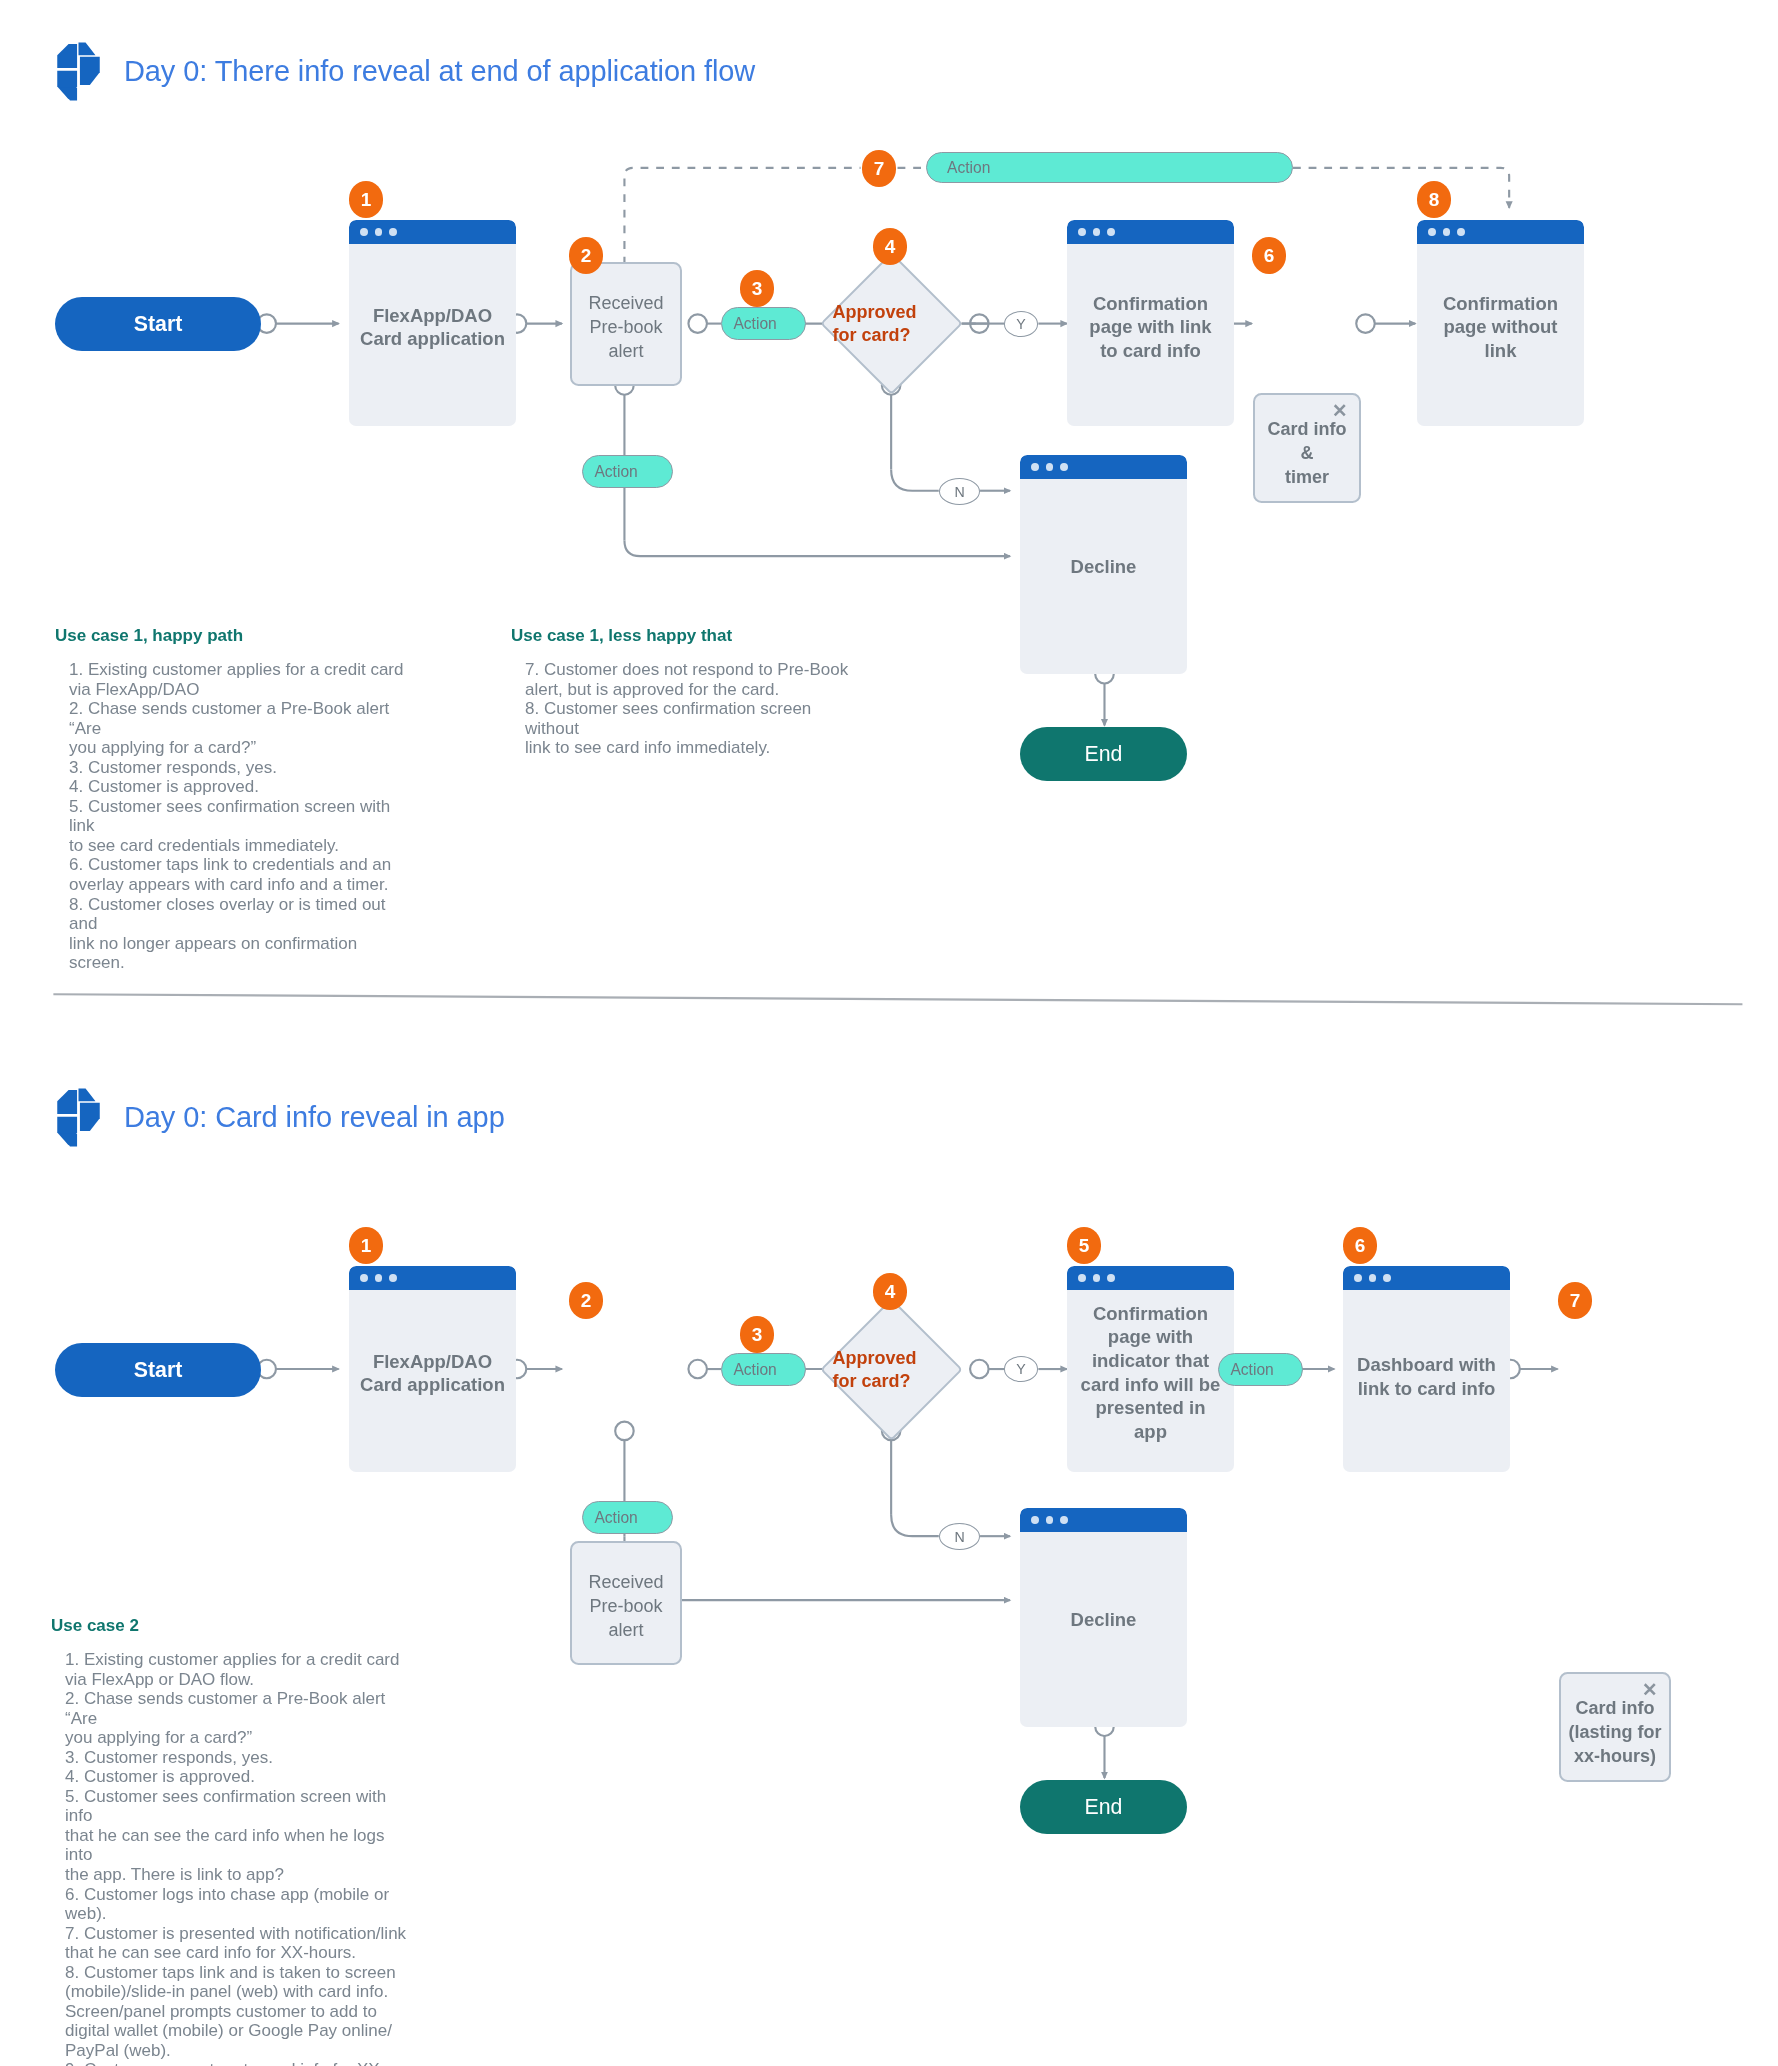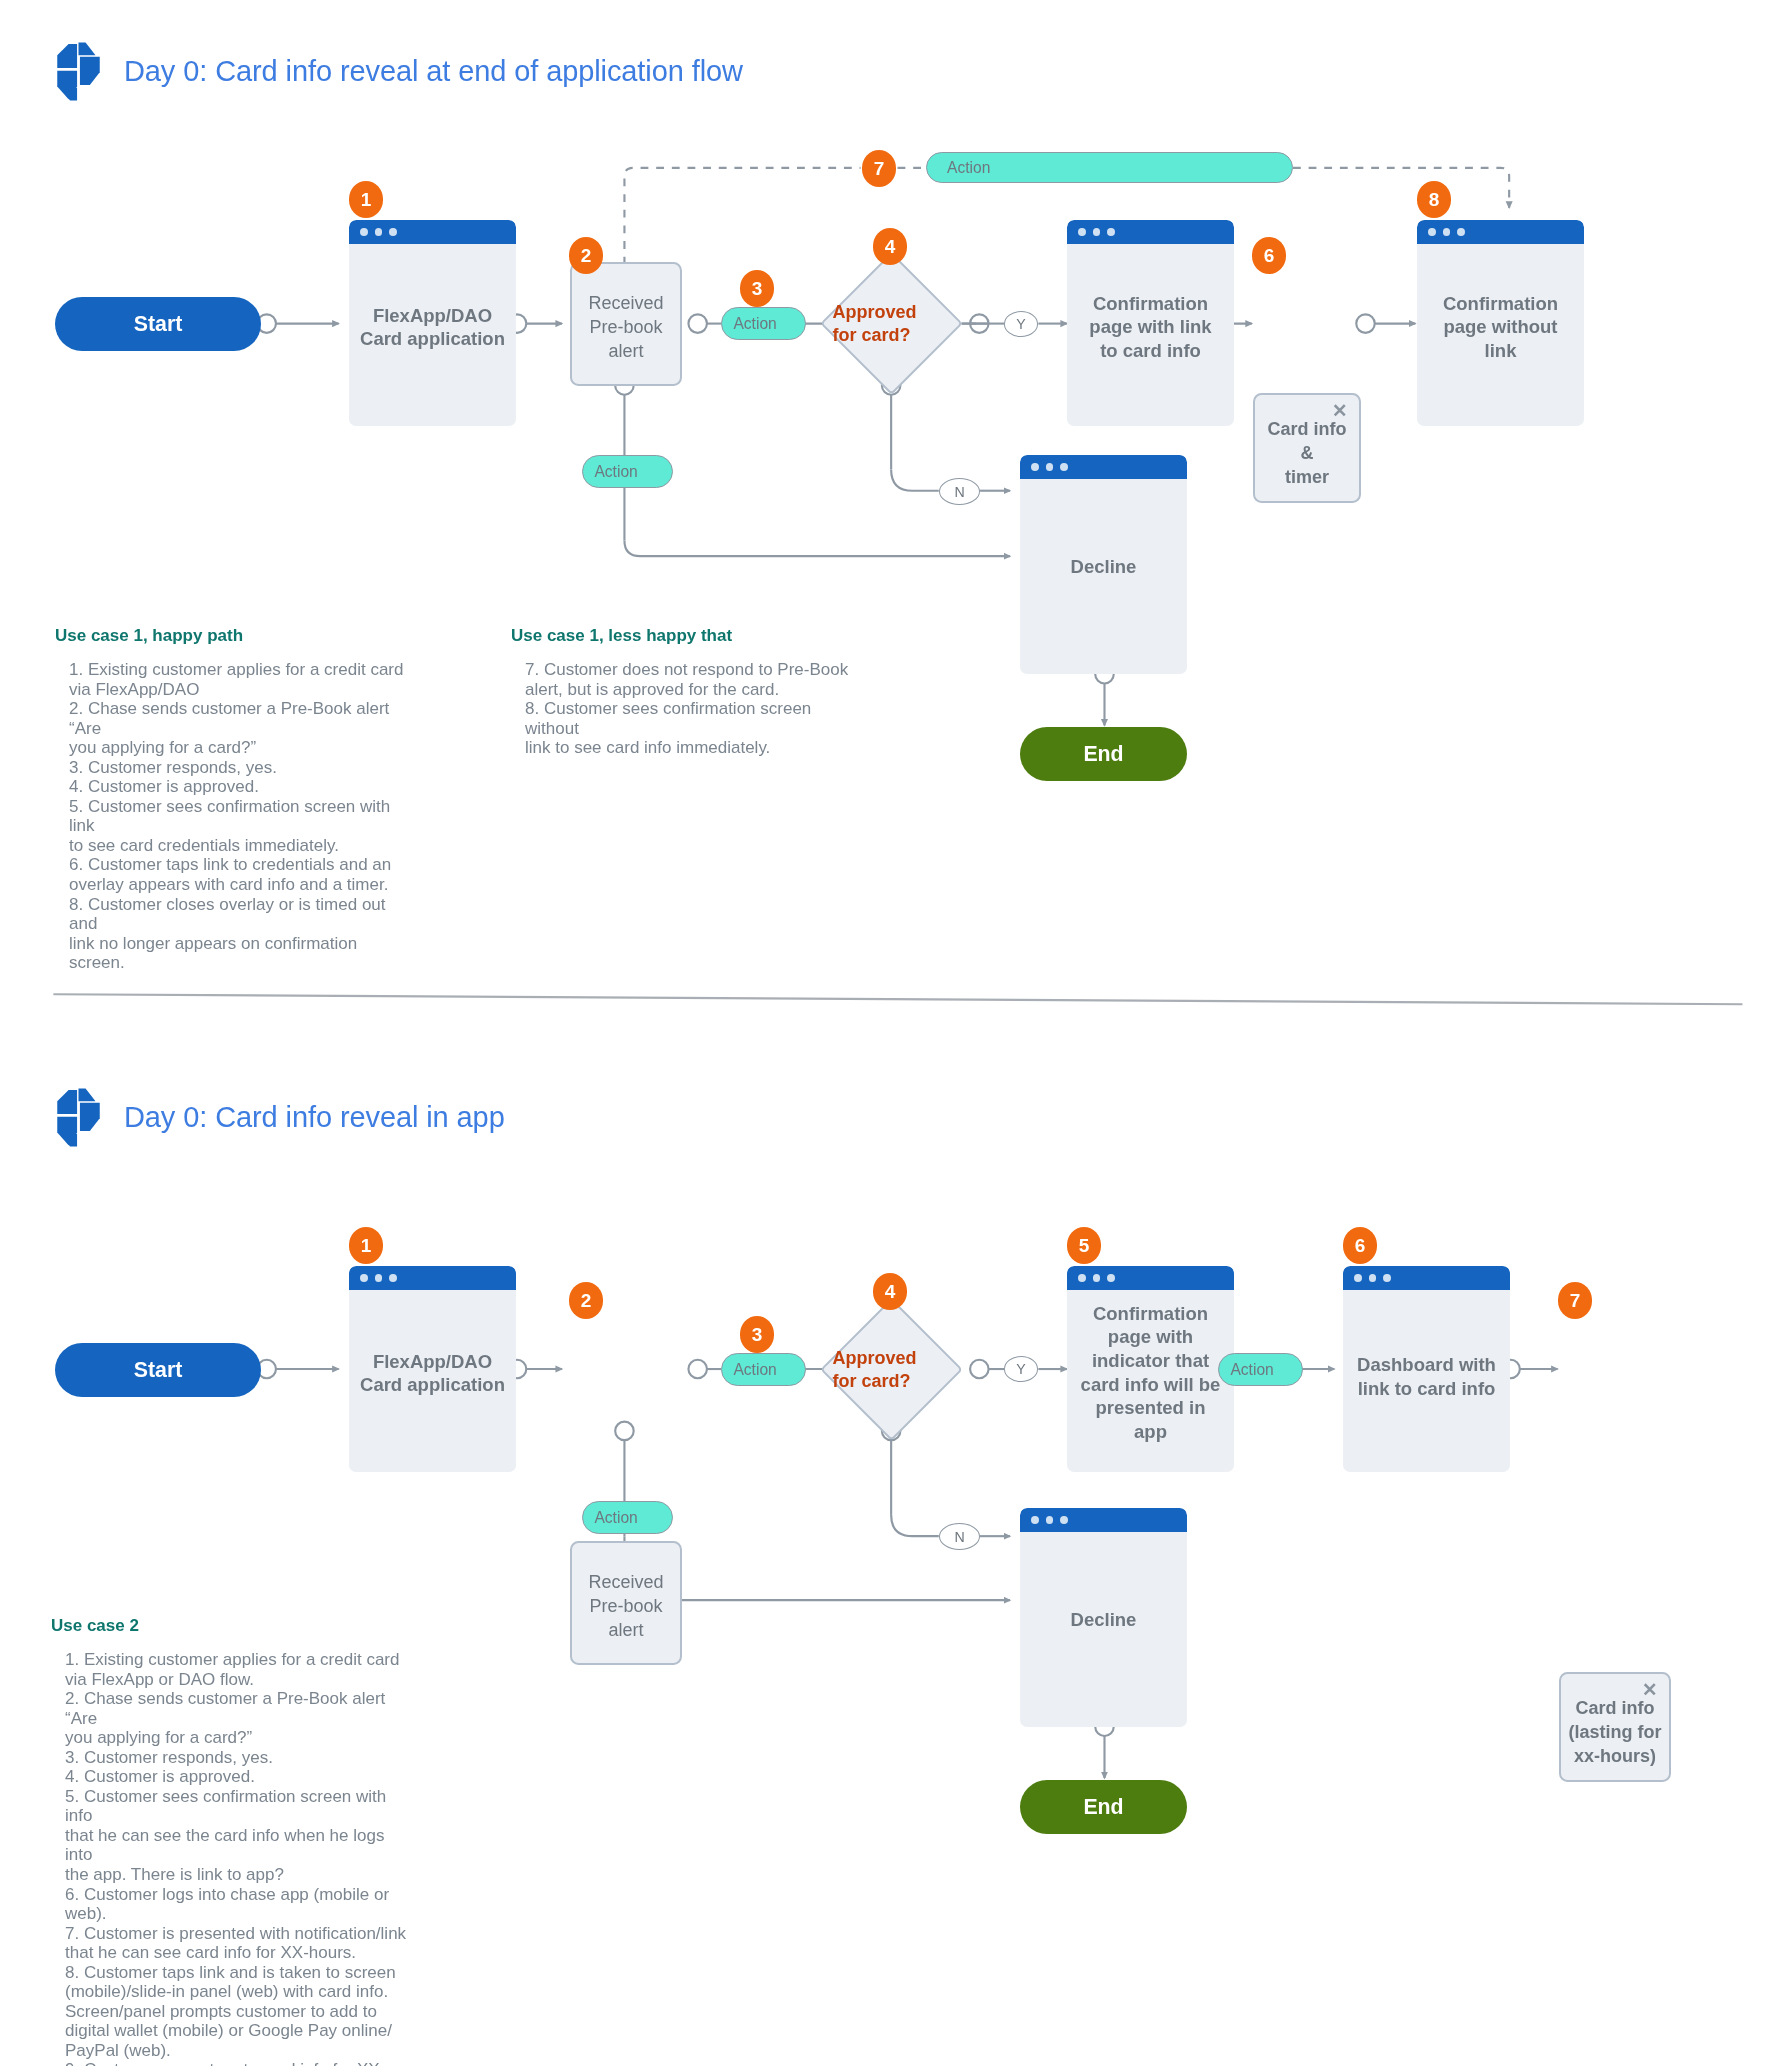--- a/index.html
+++ b/index.html
@@ -21,21 +21,21 @@
   }
 
   
   .node{position:absolute;box-sizing:border-box;}
 
   .pill-start{
     background:#1565C0;border-radius:34px;color:#fff;font-weight:bold;font-size:21.3px;
     display:flex;align-items:center;justify-content:center;
   }
   .pill-end{
-    background:#4d7c0f;border-radius:34px;color:#fff;font-weight:bold;font-size:21.3px;
+    background:#0f766e;border-radius:34px;color:#fff;font-weight:normal;font-size:21.3px;
     display:flex;align-items:center;justify-content:center;
   }
 
   .browser{
     background:#eceff4;border-radius:7.1px;overflow:hidden;
     display:flex;flex-direction:column;align-items:center;justify-content:center;
     box-shadow:0 0 0 0 transparent;
   }
   .browser .chrome{
     position:absolute;left:0;top:0;right:0;height:24px;background:#1565C0;
@@ -193,21 +193,21 @@
   <div class="section-header" style="left:53px;top:41px;">
     <div class="chase-logo">
       <svg width="51" height="61" viewBox="0 0 72 86" aria-hidden="true">
         <path d="M24,2 L48,2 L62,20 L38,20 L38,2 Z" fill="#1565C0" transform="translate(-2,0)"></path>
         <path d="M22,4 L34,4 L34,38 L6,38 L6,20 Z" fill="#1565C0"></path>
         <path d="M38,22 L66,22 L66,44 L52,62 L38,62 Z" fill="#1565C0"></path>
         <path d="M6,42 L34,42 L34,64 L22,82 L6,64 Z" fill="#1565C0"></path>
         <path d="M10,66 L34,66 L34,84 L24,84 Z" fill="#1565C0"></path>
       </svg>
     </div>
-    <div class="section-title">Day 0: Card info reveal at end of application flow</div>
+    <div class="section-title">Day 0: There info reveal at end of application flow</div>
   </div>
 
   <div class="node pill-start" style="left:55px;top:297px;width:206px;height:54px;">
     <span>Start</span>
   </div>
 
   <div class="node browser" style="left:349px;top:220px;width:167px;height:206px;position:absolute;">
     <div class="chrome">
         <i></i>
         <i></i>

